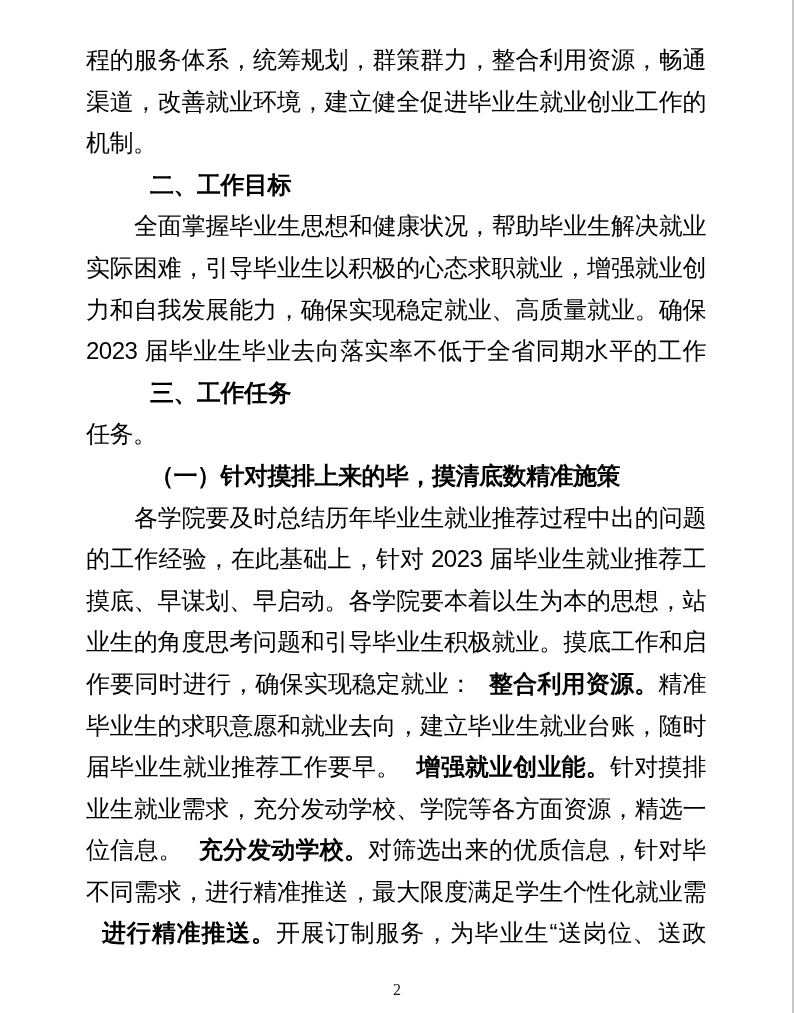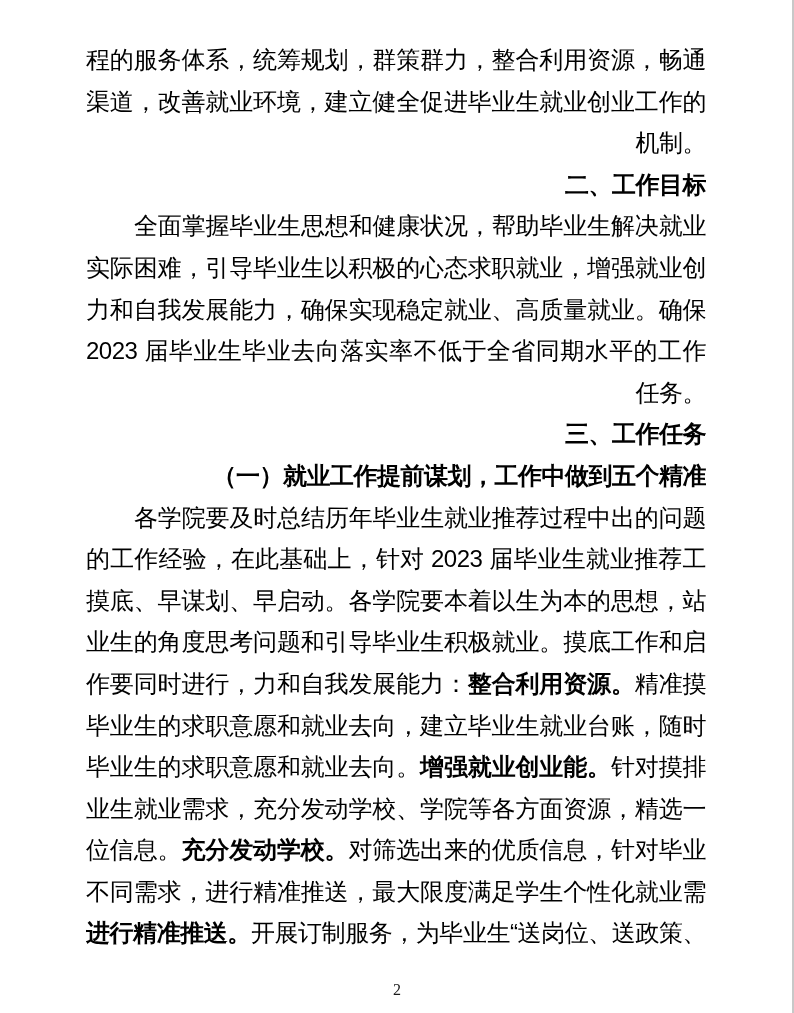--- a/index.html
+++ b/index.html
@@ -30,29 +30,30 @@
     top: 39px;
     width: 620px;
   }
   .line {
     font-size: 24px;
     line-height: 41.6px;
     height: 41.6px;
     letter-spacing: -0.5px;
     white-space: nowrap;
     overflow: hidden;
-    text-align: right;
+    text-align: left;
   }
   .line.fill {
     white-space: normal;
     text-align: justify;
     text-align-last: justify;
   }
   .line.bold, .line .bold {
     font-weight: bold;
+    margin-left: 16px;
   }
   .page-number {
     position: absolute;
     left: 0;
     width: 794px;
     top: 980px;
     text-align: center;
     font-family: "Liberation Serif", "DejaVu Serif", serif;
     font-size: 16px;
     line-height: 20px;
@@ -65,30 +66,30 @@
 <div class="page">
   <div class="document-body">
       <div class="line fill"><span>程的服务体系，统筹规划，群策群力，整合利用资源，畅通就业</span></div>
       <div class="line fill"><span>渠道，改善就业环境，建立健全促进毕业生就业创业工作的长效</span></div>
       <div class="line"><span>机制。</span></div>
       <div class="line bold" style="padding-left: 2em;"><span>二、工作目标</span></div>
       <div class="line fill" style="padding-left: 2em;"><span>全面掌握毕业生思想和健康状况，帮助毕业生解决就业创业</span></div>
       <div class="line fill"><span>实际困难，引导毕业生以积极的心态求职就业，增强就业创业能</span></div>
       <div class="line fill"><span>力和自我发展能力，确保实现稳定就业、高质量就业。确保完成</span></div>
       <div class="line fill"><span>2023 届毕业生毕业去向落实率不低于全省同期水平的工作目标</span></div>
+      <div class="line bold" style="padding-left: 2em;"><span>三、工作任务</span></div>
       <div class="line"><span>任务。</span></div>
-      <div class="line bold" style="padding-left: 2em;"><span>三、工作任务</span></div>
-      <div class="line bold" style="padding-left: 2em;"><span>（一）就业工作提前谋划，工作中做到五个精准</span></div>
+      <div class="line bold" style="padding-left: 2em;"><span>（一）针对摸排上来的毕，摸清底数精准施策</span></div>
       <div class="line fill" style="padding-left: 2em;"><span>各学院要及时总结历年毕业生就业推荐过程中出的问题和好</span></div>
       <div class="line fill"><span>的工作经验，在此基础上，针对 2023 届毕业生就业推荐工作要早</span></div>
       <div class="line fill"><span>摸底、早谋划、早启动。各学院要本着以生为本的思想，站在毕</span></div>
       <div class="line fill"><span>业生的角度思考问题和引导毕业生积极就业。摸底工作和启动工</span></div>
-      <div class="line fill"><span>作要同时进行，力和自我发展能力：</span><span class="bold">整合利用资源。</span><span>精准摸排</span></div>
+      <div class="line fill"><span>作要同时进行，确保实现稳定就业：</span><span class="bold">整合利用资源。</span><span>精准摸排</span></div>
       <div class="line fill"><span>毕业生的求职意愿和就业去向，建立毕业生就业台账，随时掌握</span></div>
-      <div class="line fill"><span>毕业生的求职意愿和就业去向。</span><span class="bold">增强就业创业能。</span><span>针对摸排上来的毕</span></div>
+      <div class="line fill"><span>届毕业生就业推荐工作要早。</span><span class="bold">增强就业创业能。</span><span>针对摸排上来的毕</span></div>
       <div class="line fill"><span>业生就业需求，充分发动学校、学院等各方面资源，精选一批岗</span></div>
       <div class="line fill"><span>位信息。</span><span class="bold">充分发动学校。</span><span>对筛选出来的优质信息，针对毕业生的</span></div>
       <div class="line fill"><span>不同需求，进行精准推送，最大限度满足学生个性化就业需求。</span></div>
       <div class="line fill"><span class="bold">进行精准推送。</span><span>开展订制服务，为毕业生“送岗位、送政策、送</span></div>
     </div>
   <div class="page-number">2</div>
   <div class="page-right-border"></div>
 </div>
 
 </body></html>

